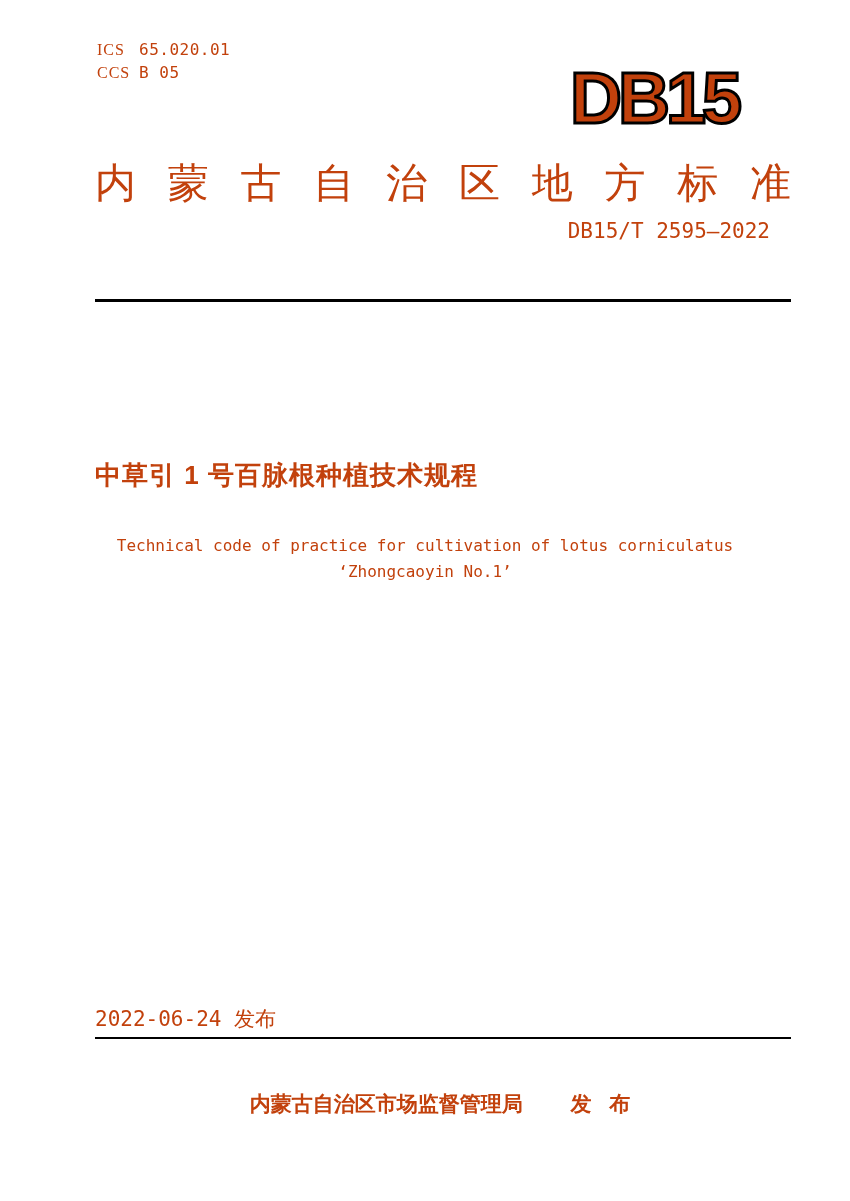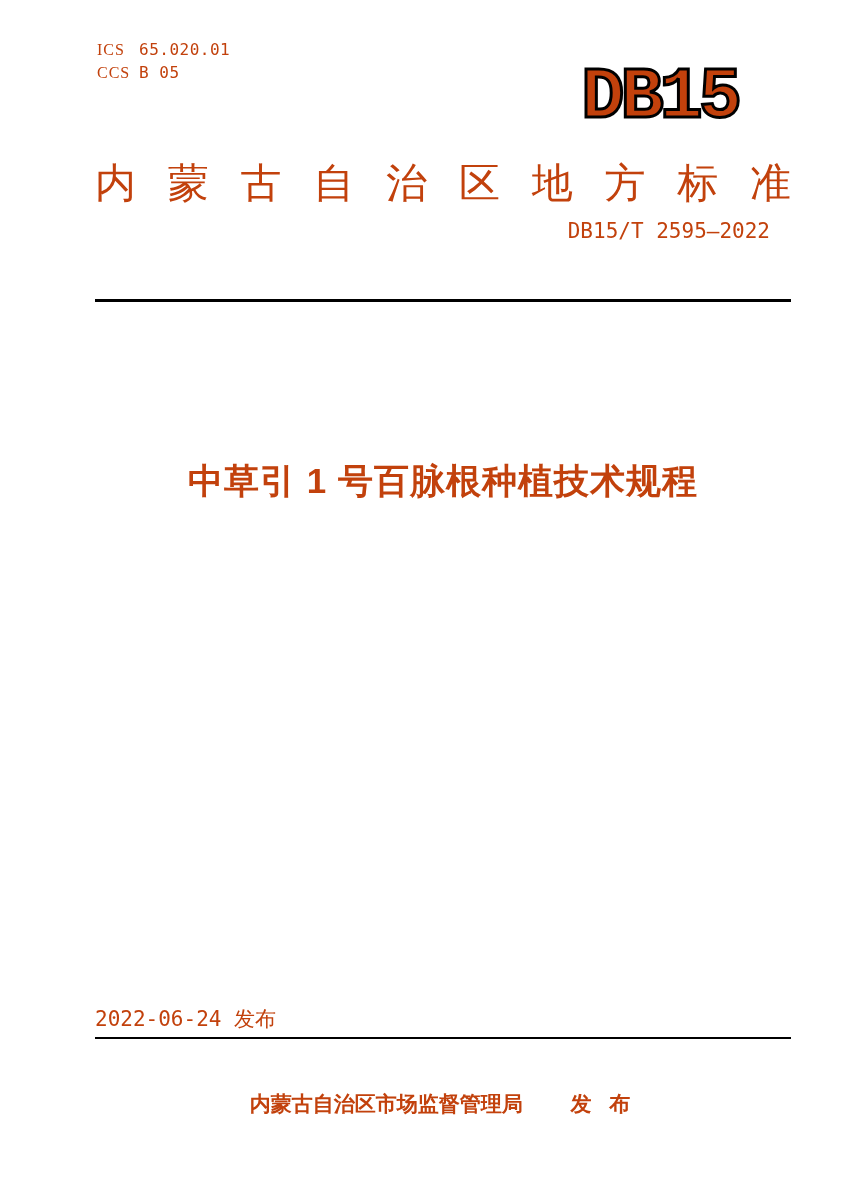--- a/index.html
+++ b/index.html
@@ -35,21 +35,21 @@
     font-family: "DejaVu Sans Mono", monospace;
     font-weight: 500;
     letter-spacing: 0.5px;
   }
 
   
   .db-logo {
     position: absolute;
     top: 62px;
     right: 112px;
-    font-family: Liberation Mono, monospace;
+    font-family: Liberation Sans, sans-serif;
     font-weight: bold;
     font-size: 72px;
     line-height: 1;
     letter-spacing: -4px;
     -webkit-text-stroke: 3px #000000;
     white-space: nowrap;
   }
 
   
   .region-title {
@@ -84,23 +84,22 @@
     height: 3px;
     background: #000000;
   }
 
   .main-title {
     position: absolute;
     left: 95px;
     top: 458px;
     width: 696px;
     margin: 0;
-    font-size: 35px;
+    font-size: 26px;
     font-weight: 700;
-    text-align: center;
     letter-spacing: 1px;
     white-space: nowrap;
   }
 
   .en-title {
     position: absolute;
     left: 57px;
     top: 533px;
     width: 736px;
     text-align: center;
@@ -168,20 +167,24 @@
   <div class="db-logo">DB15</div>
 
   <div class="region-title">内蒙古自治区地方标准</div>
 
   <div class="std-number">DB15/T 2595—2022</div>
 
   <div class="rule-top"></div>
 
   <h1 class="main-title">中草引 1 号百脉根种植技术规程</h1>
 
+  <div class="en-title">
+    <div>Technical code of practice for cultivation of lotus corniculatus</div>
+    <div>‘Zhongcaoyin No.1’</div>
+  </div>
 
   <div class="date-row">
     <span>2022-06-24 发布</span>
   </div>
 
   <div class="rule-bottom"></div>
 
   <div class="publisher-row">
     <span>内蒙古自治区市场监督管理局</span>
     <span class="publish-action">发 布</span>

